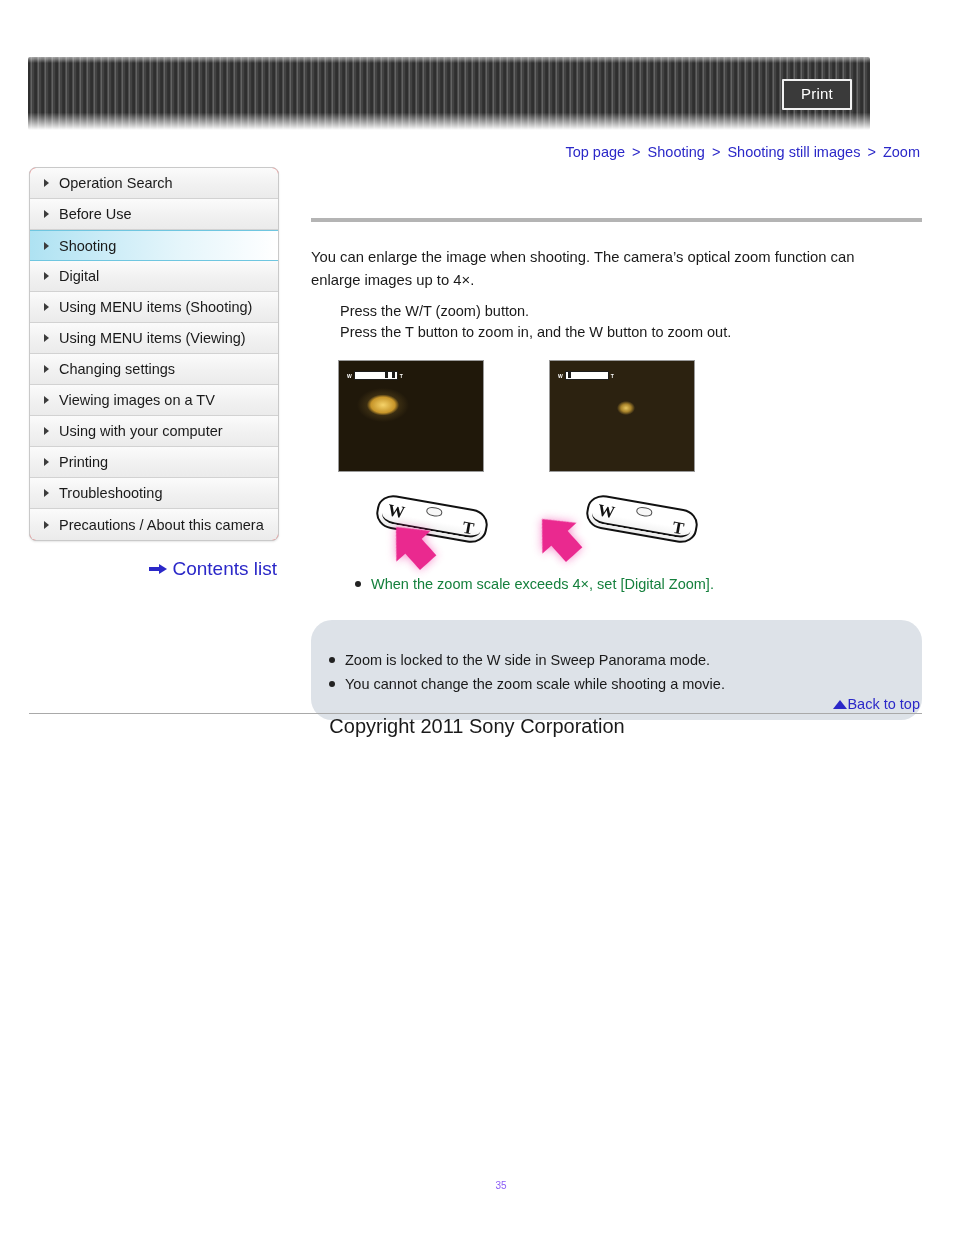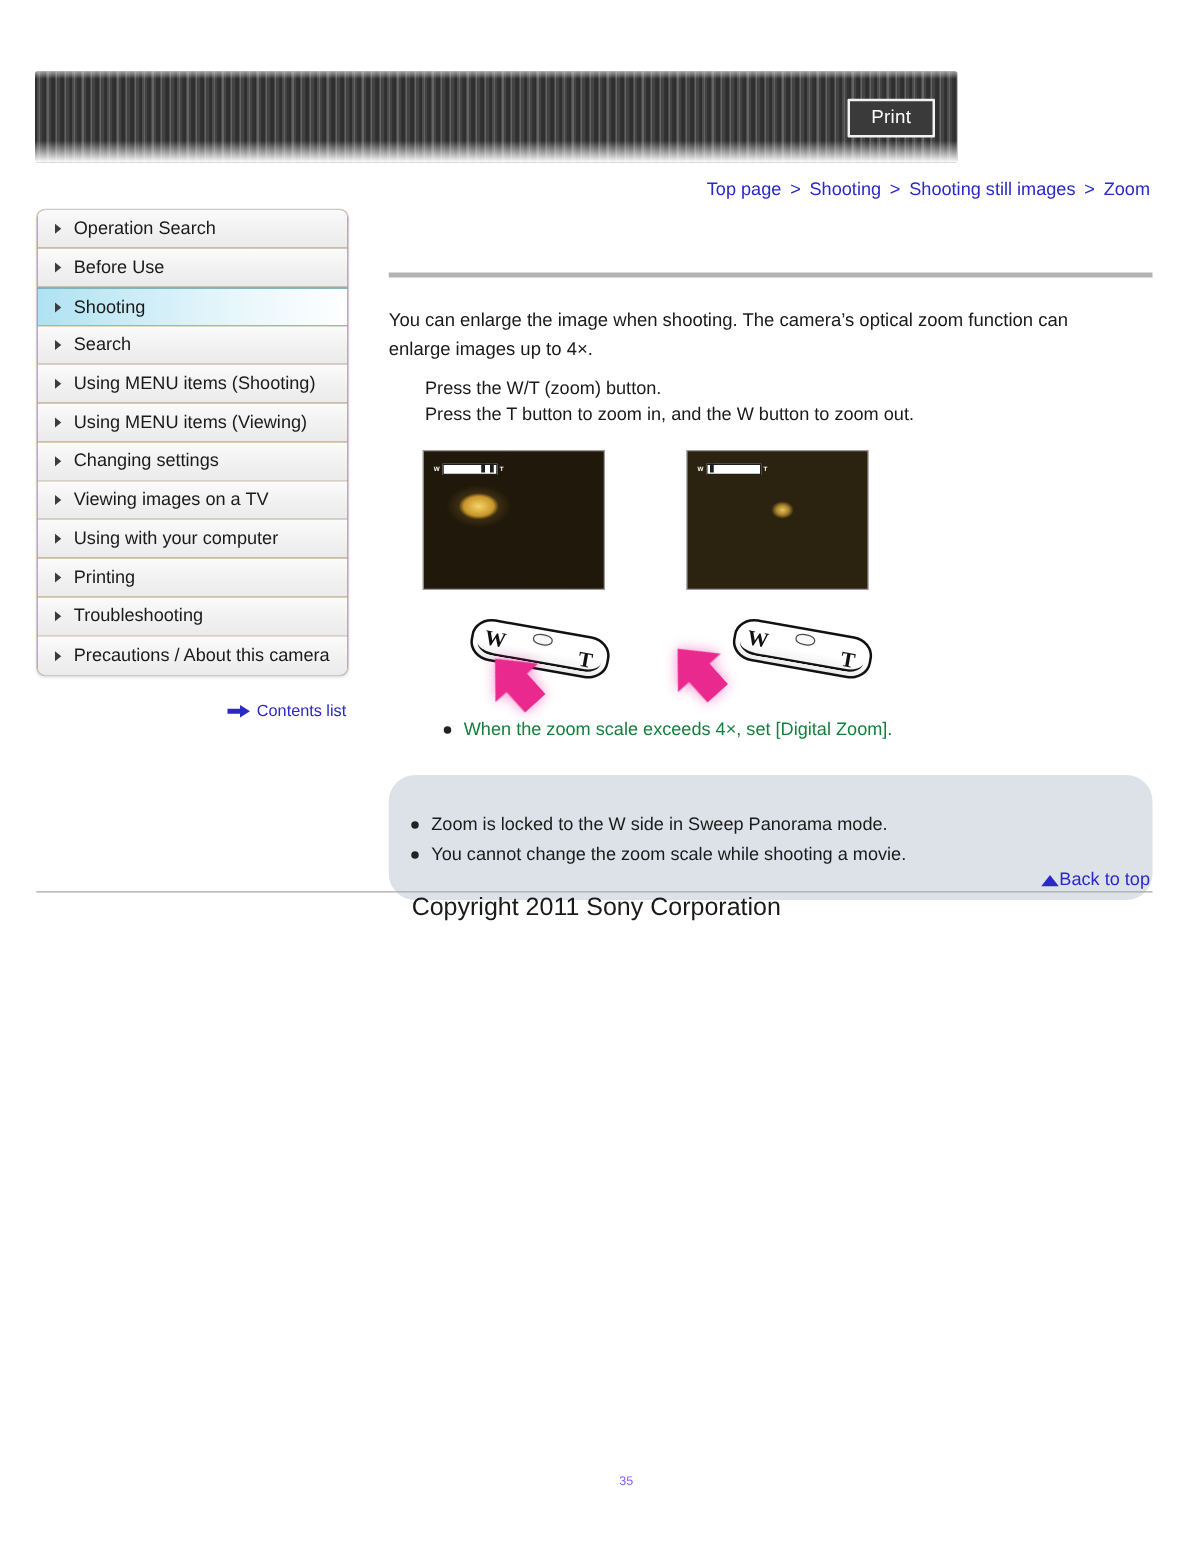--- a/index.html
+++ b/index.html
@@ -14,21 +14,21 @@
     font-family: "Liberation Sans", sans-serif;
     color: #1a1a1a;
     overflow: hidden;
   }
 
   
   #header-banner {
     position: absolute;
     left: 28px;
     top: 57px;
-    width: 738px;
+    width: 842px;
     height: 73px;
     background:
       linear-gradient(to bottom,
         rgba(255,255,255,0.00) 0%,
         rgba(255,255,255,0.00) 76%,
         rgba(255,255,255,0.75) 94%,
         rgba(255,255,255,1) 100%),
       repeating-linear-gradient(to right,
         #2f2f2f 0px, #2f2f2f 2px,
         #4c4c4c 2px, #4c4c4c 3px,
@@ -74,21 +74,21 @@
   }
   #breadcrumb .crumb { color: #2b28c8; text-decoration: none; cursor: pointer; }
   #breadcrumb .sep { color: #2b28c8; padding: 0 3px; }
 
   
   #sidebar {
     position: absolute;
     left: 29px;
     top: 167px;
     width: 248px;
-    background: #a16207;
+    background: #ef4444;
     border: 1px solid #c9c9c9;
     border-radius: 7px;
     box-shadow: 0 1px 2px rgba(0,0,0,0.10);
     overflow: hidden;
   }
   .nav-item {
     position: relative;
     height: 31px;
     display: flex;
     align-items: center;
@@ -145,21 +145,21 @@
   #contents-arrow-icon::after {
     content: "";
     position: absolute;
     right: 0; top: 0;
     width: 0; height: 0;
     border-left: 8px solid #2b28c8;
     border-top: 5px solid transparent;
     border-bottom: 5px solid transparent;
   }
   #contents-list-label {
-    font-size: 13px;
+    font-size: 19px;
     line-height: 18px;
     color: #2b28c8;
   }
 
   
   #main {
     position: absolute;
     left: 311px;
     top: 218px;
     width: 611px;
@@ -484,21 +484,21 @@
   <div class="nav-item">
     <span class="nav-arrow"></span>
     <span class="nav-label">Before Use</span>
   </div>
   <div class="nav-item active">
     <span class="nav-arrow"></span>
     <span class="nav-label">Shooting</span>
   </div>
   <div class="nav-item">
     <span class="nav-arrow"></span>
-    <span class="nav-label">Search</span>
+    <span class="nav-label">Digital</span>
   </div>
   <div class="nav-item">
     <span class="nav-arrow"></span>
     <span class="nav-label">Using MENU items (Shooting)</span>
   </div>
   <div class="nav-item">
     <span class="nav-arrow"></span>
     <span class="nav-label">Using MENU items (Viewing)</span>
   </div>
   <div class="nav-item">

